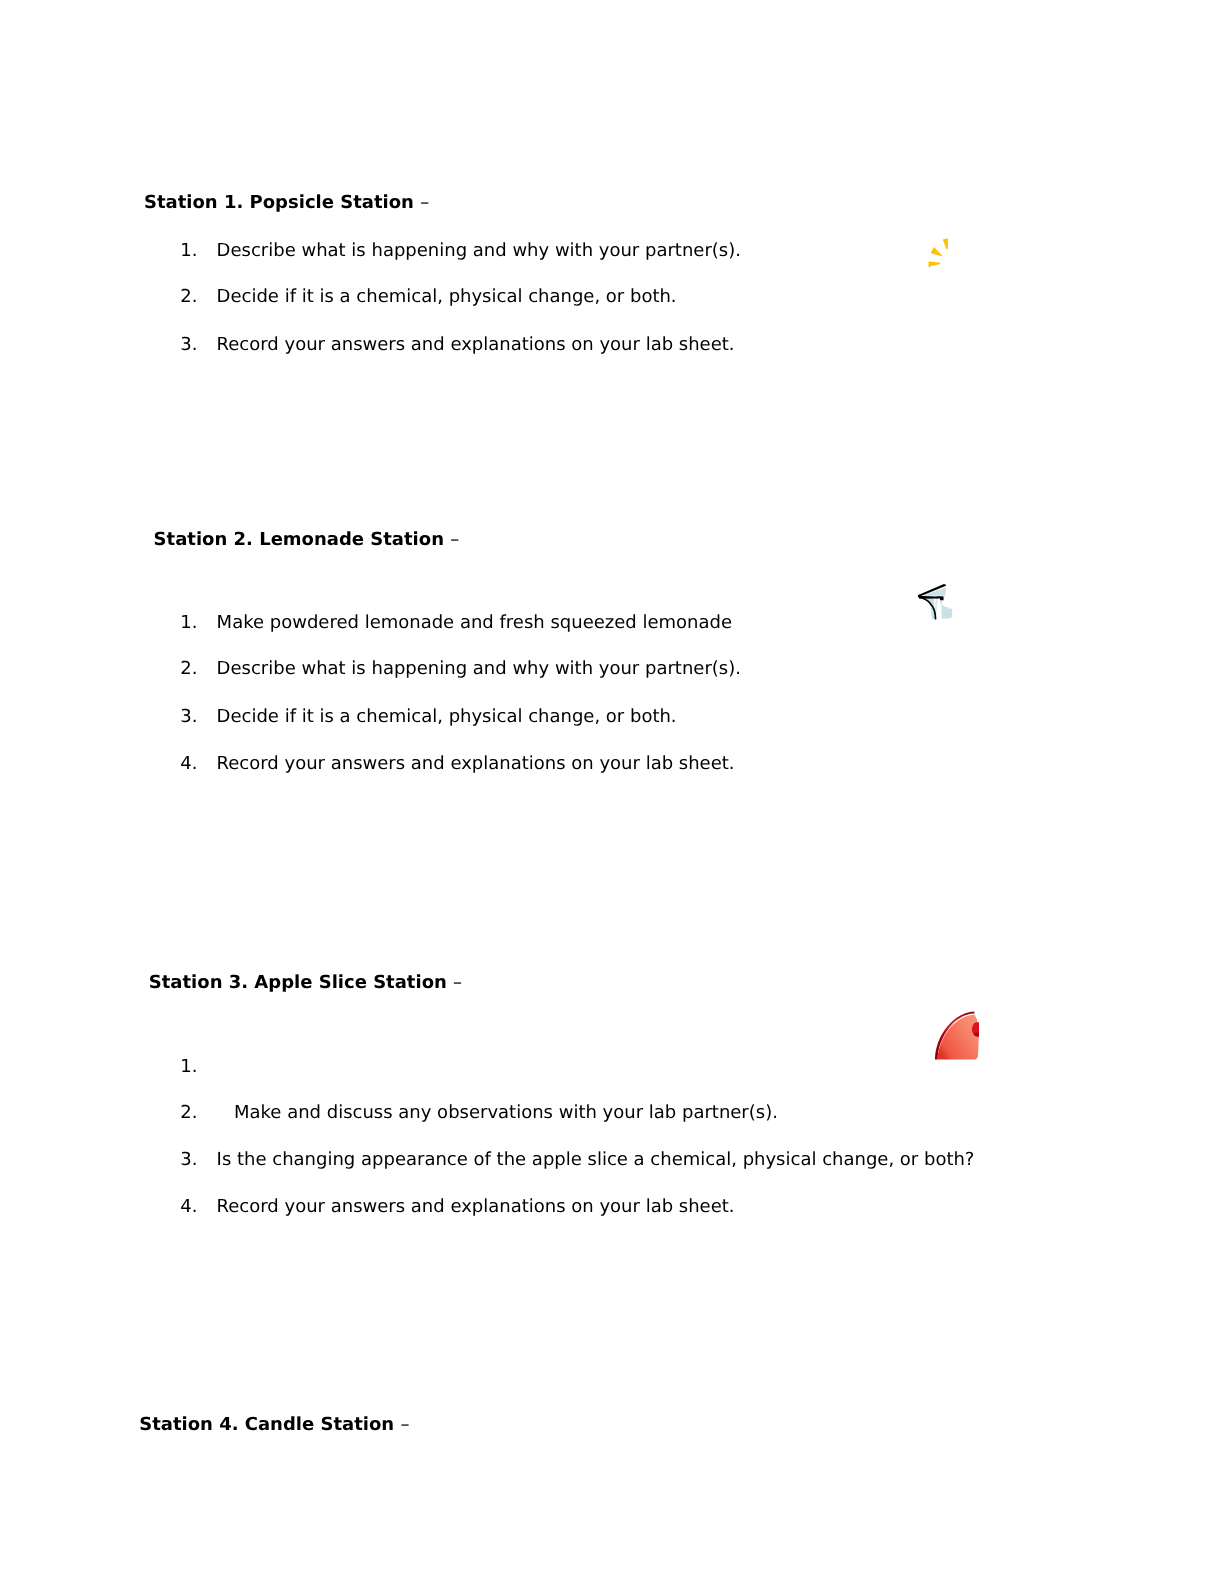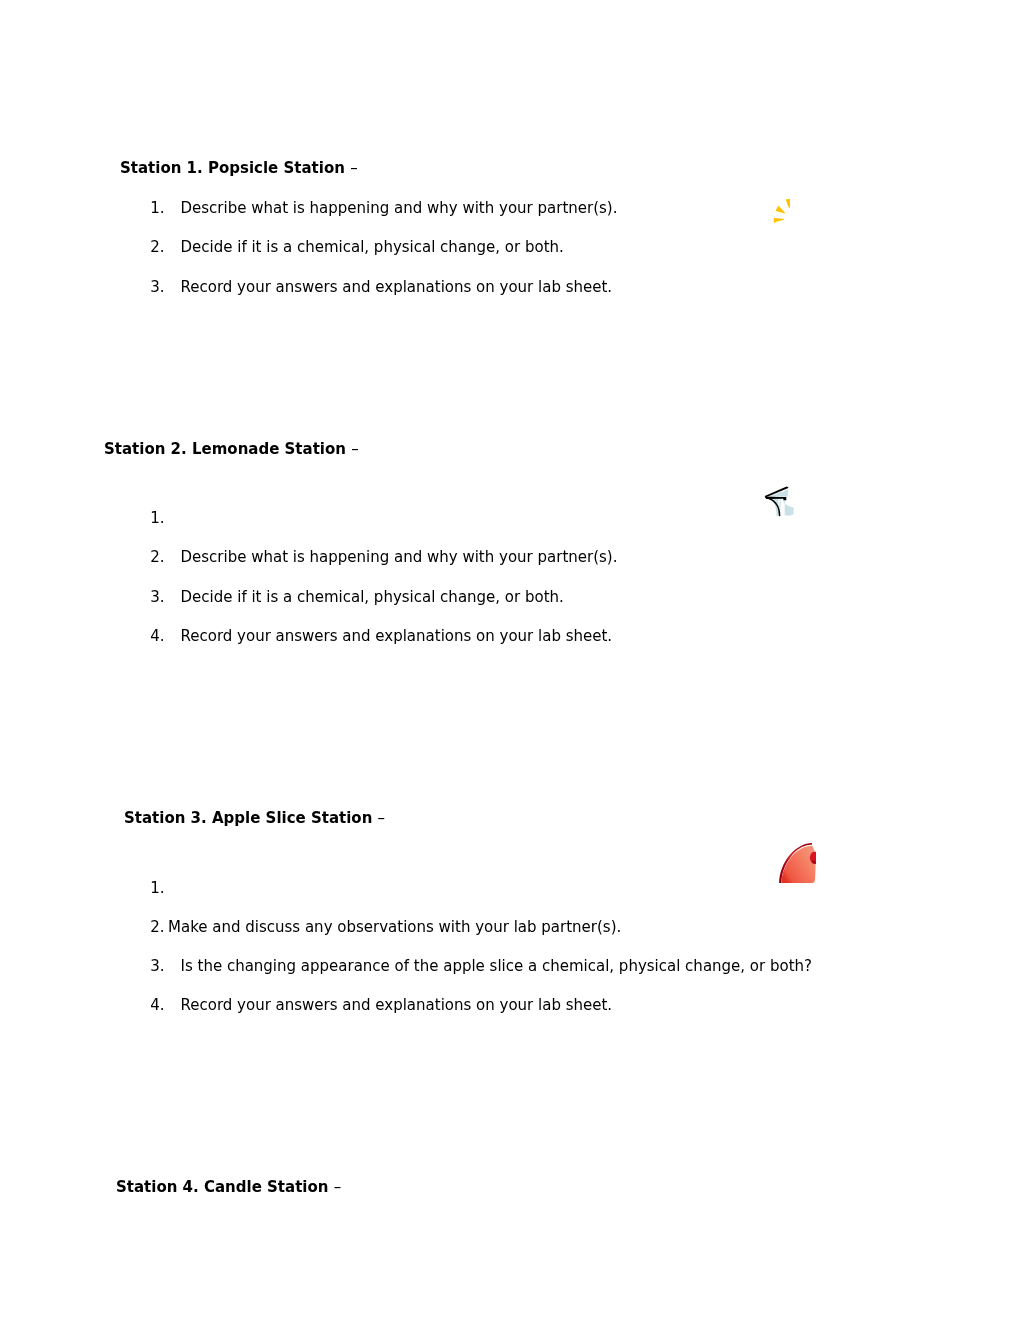--- a/index.html
+++ b/index.html
@@ -49,23 +49,24 @@
   <div class="figure" style="left:770px; top:195px; width:21px; height:31px;">
     <svg width="21" height="31" viewBox="0 0 21 31" style="left:0; top:0;" shape-rendering="geometricPrecision">
       <g fill="#FFC000">
         <path d="M15.67 4.51 L19.91 3.63 L19.91 12.34 L19.32 12.94 L18.73 12.54 Z"></path>
         <path d="M8.45 10.75 L15.45 18.35 L14.10 18.35 L6.55 16.35 L5.65 15.45 Z"></path>
         <path d="M3.85 22.90 L12.60 23.75 L14.30 24.55 L13.10 25.05 L10.40 25.80 L6.10 26.75 L5.00 27.10 L5.15 28.00 L4.15 28.00 L4.05 27.05 L3.70 26.80 Z"></path>
       </g>
     </svg>
   </div>
 
-  <div class="line heading" style="left:104px; top:440.0px;"><span>Station 2. Lemonade Station </span><span class="dash">–</span></div>
+  <div class="line heading" style="left:128px; top:440.0px;"><span>Station 2. Lemonade Station </span><span class="dash">–</span></div>
 
   <div class="line num" style="left:150.3px; top:509.2px;">1.</div>
+  <div class="line body" style="left:180.5px; top:509.2px;">Make powdered lemonade and fresh squeezed lemonade</div>
 
   <div class="line num" style="left:150.3px; top:548.4px;">2.</div>
   <div class="line body" style="left:180.5px; top:548.4px;">Describe what is happening and why with your partner(s).</div>
 
   <div class="line num" style="left:150.3px; top:587.6px;">3.</div>
   <div class="line body" style="left:180.5px; top:587.6px;">Decide if it is a chemical, physical change, or both.</div>
 
   <div class="line num" style="left:150.3px; top:626.7px;">4.</div>
   <div class="line body" style="left:180.5px; top:626.7px;">Record your answers and explanations on your lab sheet.</div>
 
@@ -93,21 +94,21 @@
         <path fill="none" stroke="#000000" stroke-width="1.45" stroke-linecap="round" d="M5.90 13.50 C 9.10 14.60, 12.10 17.00, 14.30 20.70 C 15.85 23.40, 16.50 26.60, 16.60 30.60"></path>
       </g>
     </svg>
   </div>
 
   <div class="line heading" style="left:124px; top:809.3px;"><span>Station 3. Apple Slice Station </span><span class="dash">–</span></div>
 
   <div class="line num" style="left:150.3px; top:878.6px;">1.</div>
 
   <div class="line num" style="left:150.3px; top:917.8px;">2.</div>
-  <div class="line body" style="left:168px; top:917.8px;">Make and discuss any observations with your lab partner(s).</div>
+  <div class="line body" style="left:195px; top:917.8px;">Make and discuss any observations with your lab partner(s).</div>
 
   <div class="line num" style="left:150.3px; top:957.0px;">3.</div>
   <div class="line body" style="left:180.5px; top:957.0px;">Is the changing appearance of the apple slice a chemical, physical change, or both?</div>
 
   <div class="line num" style="left:150.3px; top:996.2px;">4.</div>
   <div class="line body" style="left:180.5px; top:996.2px;">Record your answers and explanations on your lab sheet.</div>
 
   <div class="figure" style="left:778px; top:841px; width:38px; height:43px;">
     <svg width="38" height="43" viewBox="0 0 38 43" style="left:0; top:0;">
       <defs>

